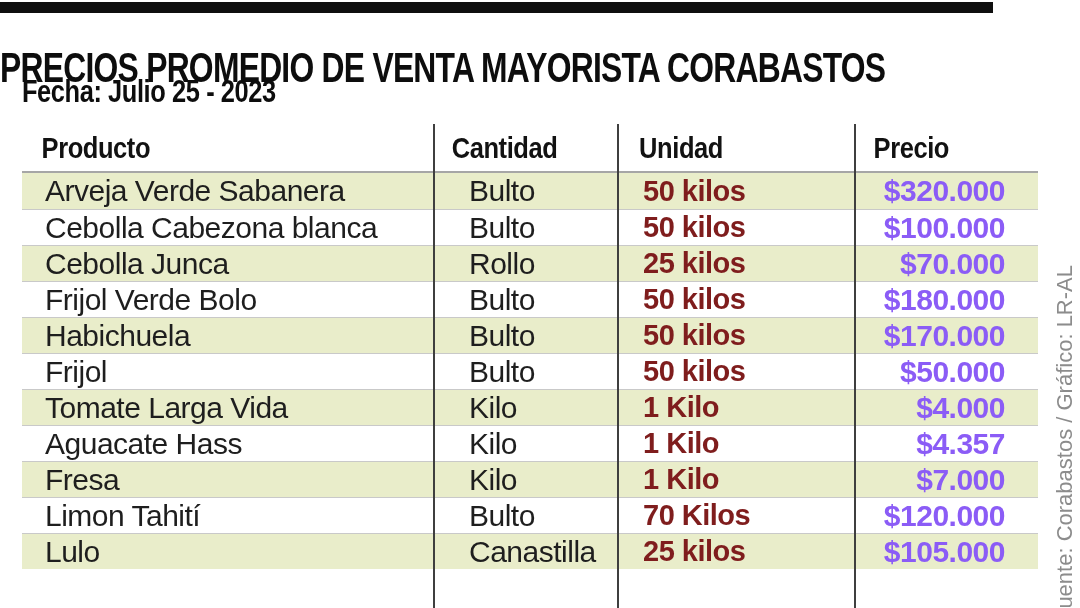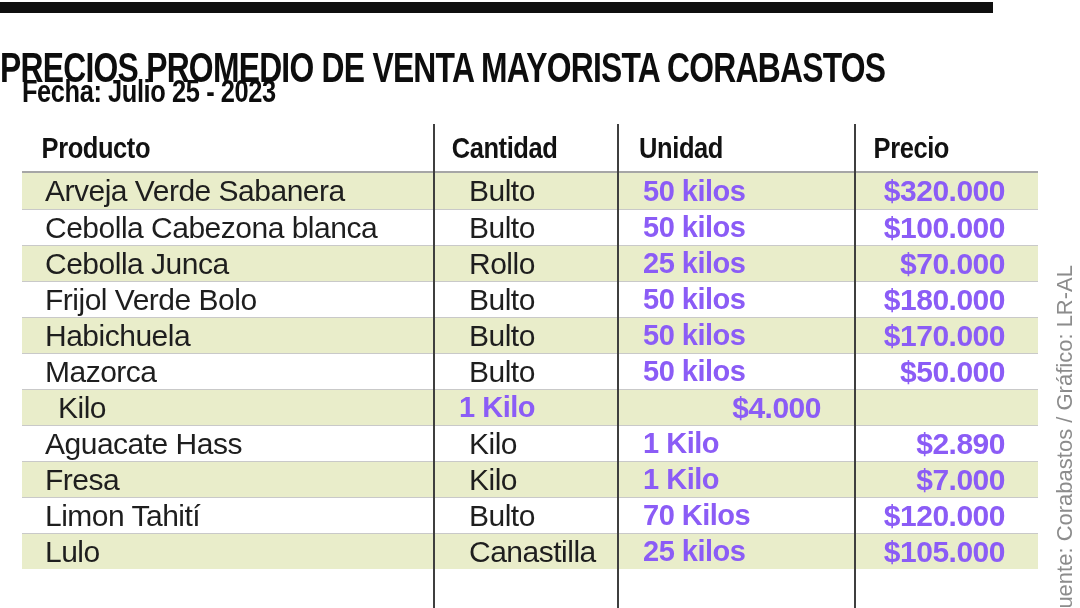--- a/index.html
+++ b/index.html
@@ -61,21 +61,21 @@
     align-items: center;
     border-top: 1px solid #c9c9c9;
     background: #ffffff;
   }
   .rows .row:first-child { border-top: none; }
   .row.alt { background: var(--hl, #e9edca); }
 
   .cell { font-size: 30px; letter-spacing: -0.5px; white-space: nowrap; color: #1e1e1e; }
   .c-prod { padding-left: 23px; }
   .c-cant { padding-left: 36px; }
-  .c-unid { padding-left: 26px; font-weight: bold; font-size: 29px; color: #8b5cf6; }
+  .c-unid { padding-left: 26px; font-weight: bold; font-size: 29px; color: #7f1d1d; }
   .c-prec { text-align: right; padding-right: 33px; font-weight: bold; font-size: 30px; color: #8b5cf6; }
 
   .p1 { padding-left: 23px; }
   .p2 { padding-left: 22px; }
   .p3 { padding-left: 26px; }
   .p4 { padding-left: 23px; }
 
   .vline {
     position: absolute; top: 0; bottom: 0; width: 2px;
     background: var(--line, #3f3f3f);
@@ -138,37 +138,38 @@
   </div>
 
   <div class="row grid-cols alt">
     <div class="cell c-prod">Habichuela</div>
     <div class="cell c-cant">Bulto</div>
     <div class="cell c-unid">50 kilos</div>
     <div class="cell c-prec">$170.000</div>
   </div>
 
   <div class="row grid-cols">
-    <div class="cell c-prod">Mazorca</div>
+    <div class="cell c-prod">Frijol</div>
     <div class="cell c-cant">Bulto</div>
     <div class="cell c-unid">50 kilos</div>
     <div class="cell c-prec">$50.000</div>
   </div>
 
   <div class="row grid-cols alt">
+    <div class="cell c-prod">Tomate Larga Vida</div>
     <div class="cell c-cant">Kilo</div>
     <div class="cell c-unid">1 Kilo</div>
     <div class="cell c-prec">$4.000</div>
   </div>
 
   <div class="row grid-cols">
     <div class="cell c-prod">Aguacate Hass</div>
     <div class="cell c-cant">Kilo</div>
     <div class="cell c-unid">1 Kilo</div>
-    <div class="cell c-prec">$2.890</div>
+    <div class="cell c-prec">$4.357</div>
   </div>
 
   <div class="row grid-cols alt">
     <div class="cell c-prod">Fresa</div>
     <div class="cell c-cant">Kilo</div>
     <div class="cell c-unid">1 Kilo</div>
     <div class="cell c-prec">$7.000</div>
   </div>
 
   <div class="row grid-cols">

